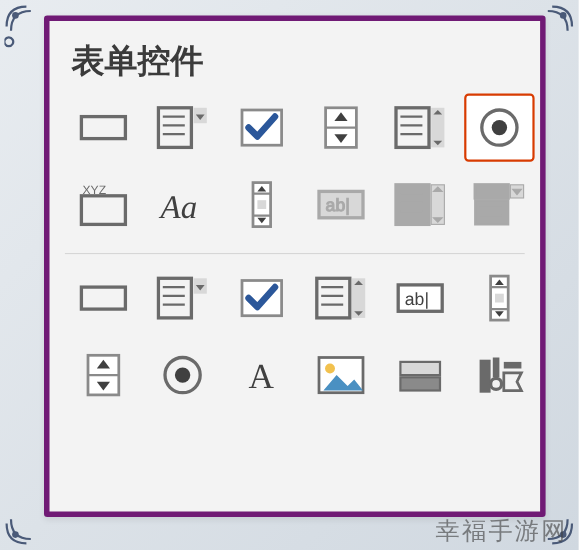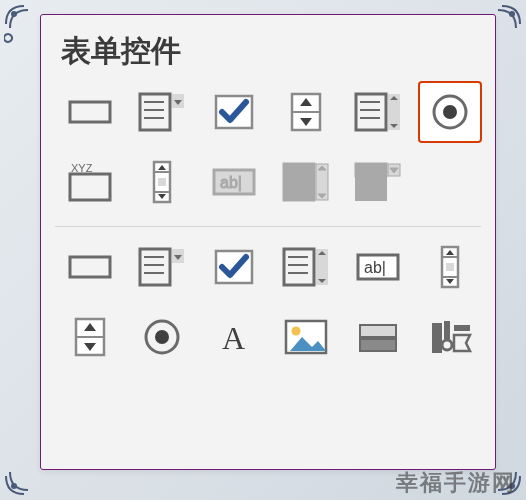--- a/index.html
+++ b/index.html
@@ -17,21 +17,21 @@
     .frame-corner svg { width: 100%; height: 100%; }
     .tl { top: 4px; left: 4px; }
     .tr { top: 4px; right: 4px; transform: scaleX(-1); }
     .bl { bottom: 4px; left: 4px; transform: scaleY(-1); }
     .br { bottom: 4px; right: 4px; transform: scale(-1,-1); }
 
     .panel {
       position: absolute;
       left: 40px; top: 14px; right: 30px; bottom: 30px;
       background: #f3f3f3;
-      border: 1px solid #701a75;
+      border: 5px solid #701a75;
       border-radius: 3px;
       padding: 10px 14px 2px 14px;
       box-shadow: 0 2px 6px rgba(0,0,0,0.08);
     }
     .section-title {
       font-size: 30px;
       font-weight: 600;
       color: #3b3b3b;
       padding: 6px 0 10px 6px;
     }
@@ -50,21 +50,21 @@
       display: flex; align-items: center; justify-content: center;
       background: transparent;
       border-radius: 3px;
       position: relative;
     }
     .ctl.selected { outline: 2px solid #d83b01; outline-offset: -1px; background:#fff; }
     .ic { width: 48px; height: 44px; }
     .watermark {
       position: absolute; right: 10px; bottom: 2px;
       font-size: 22px; color: rgba(60,60,60,0.6);
-      font-weight: 700; letter-spacing: 2px;
+      font-weight: 400; letter-spacing: 2px;
     }
     .disabled .ic * { stroke: #a9a9a9 !important; fill: #a9a9a9 !important; }
     .disabled .ic .fill-keep { fill: #d8d8d8 !important; }
   </style>
 </head>
 <body>
 
 <div class="frame-corner tl">
   <svg viewBox="0 0 48 48">
       <path d="M2 20 Q2 2 20 2 M6 24 Q6 6 24 6 M4 30 A4 4 0 1 0 4.01 30" fill="none" stroke="#4a5a78" stroke-width="2"></path>
@@ -140,20 +140,25 @@
       <svg class="ic" viewBox="0 0 48 44">
           <circle cx="24" cy="22" r="16" fill="none" stroke="#6a6a6a" stroke-width="3"></circle>
           <circle cx="24" cy="22" r="7" fill="#404040"></circle>
         </svg>
     </div>
 
     <div class="ctl">
       <svg class="ic" viewBox="0 0 48 44">
           <rect x="4" y="14" width="40" height="26" fill="none" stroke="#6a6a6a" stroke-width="3"></rect>
           <text x="5" y="12" font-size="11" fill="#6a6a6a" font-family="sans-serif">XYZ</text>
+        </svg>
+    </div>
+    <div class="ctl">
+      <svg class="ic" viewBox="0 0 48 44">
+          <text x="4" y="34" font-size="30" font-style="italic" fill="#404040" font-family="Georgia,serif">Aa</text>
         </svg>
     </div>
     <div class="ctl">
       <svg class="ic" viewBox="0 0 48 44">
           <rect x="16" y="2" width="16" height="40" fill="#fff" stroke="#8a8a8a" stroke-width="2.5"></rect>
           <line x1="16" y1="12" x2="32" y2="12" stroke="#8a8a8a" stroke-width="2"></line>
           <line x1="16" y1="32" x2="32" y2="32" stroke="#8a8a8a" stroke-width="2"></line>
           <polygon points="20,10 28,10 24,5" fill="#404040"></polygon>
           <polygon points="20,34 28,34 24,39" fill="#404040"></polygon>
           <rect x="20" y="18" width="8" height="8" fill="#d8d8d8"></rect>

